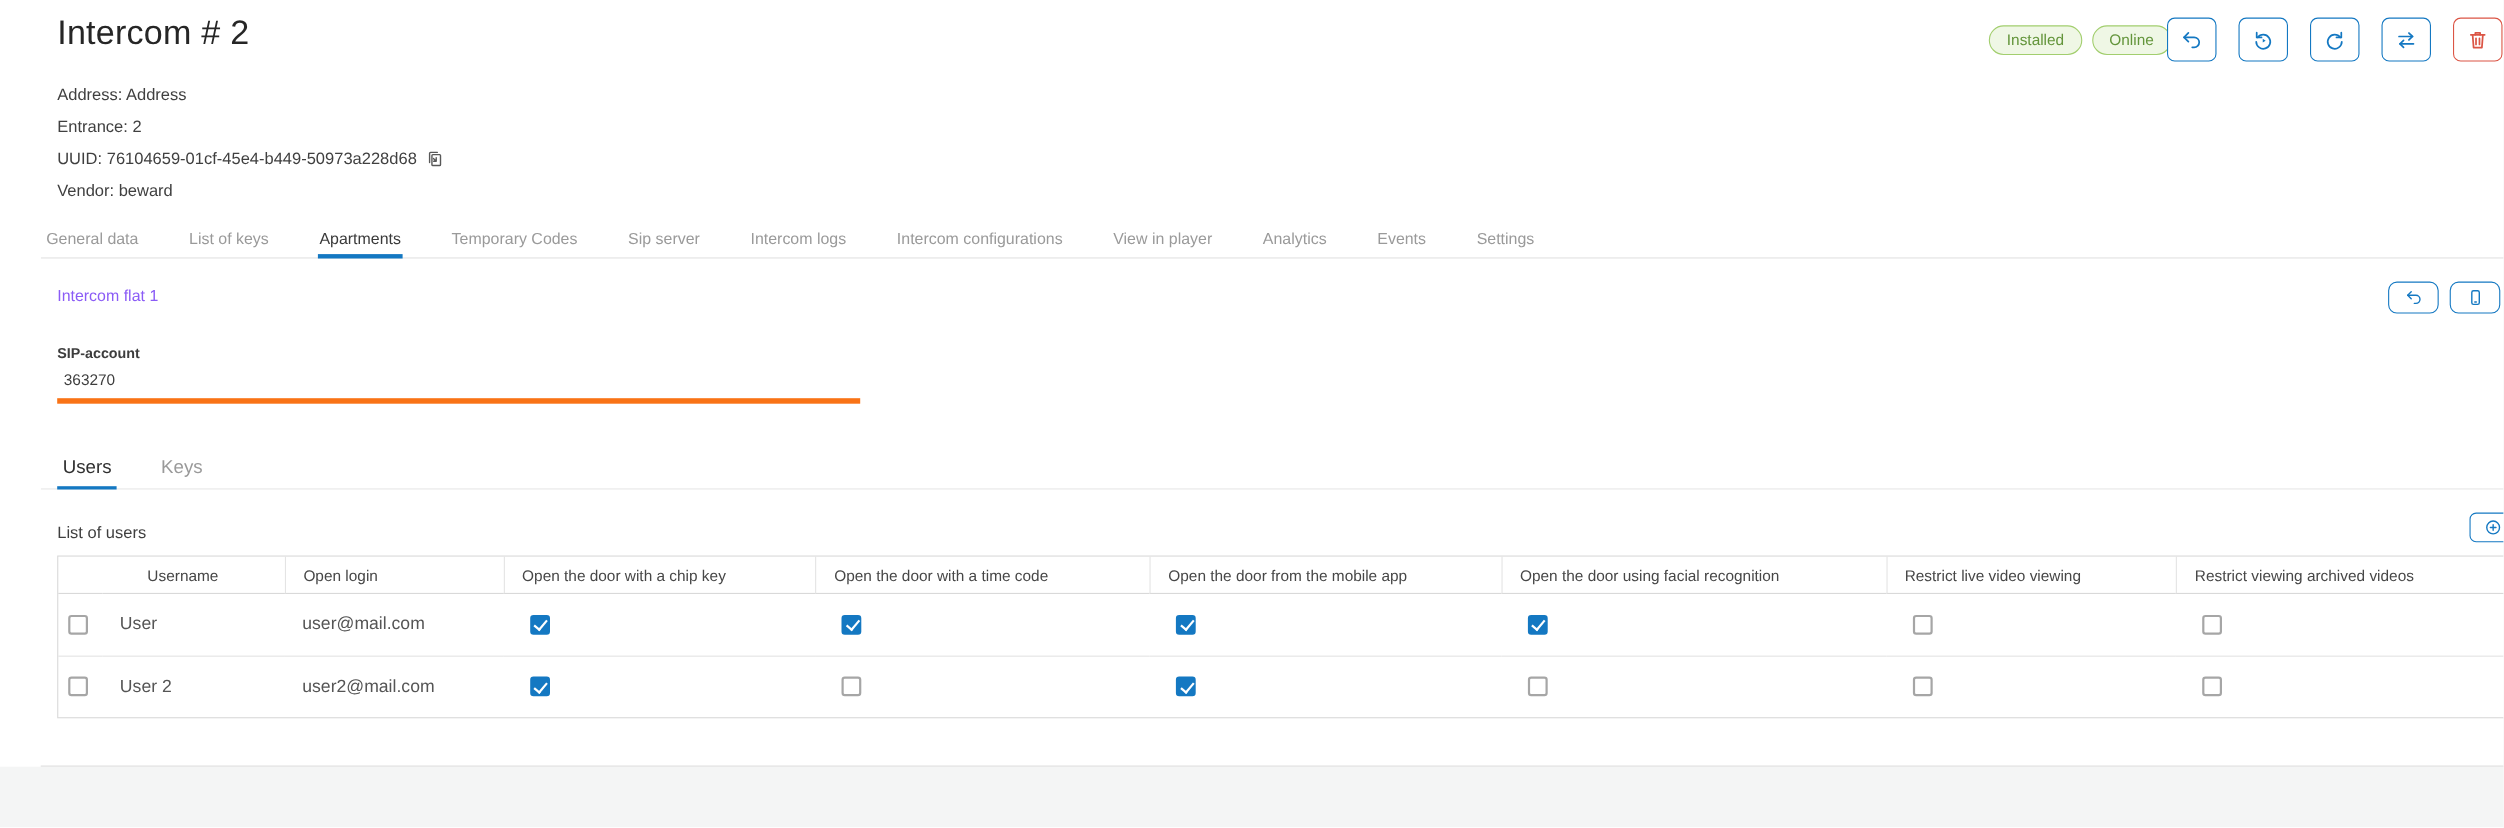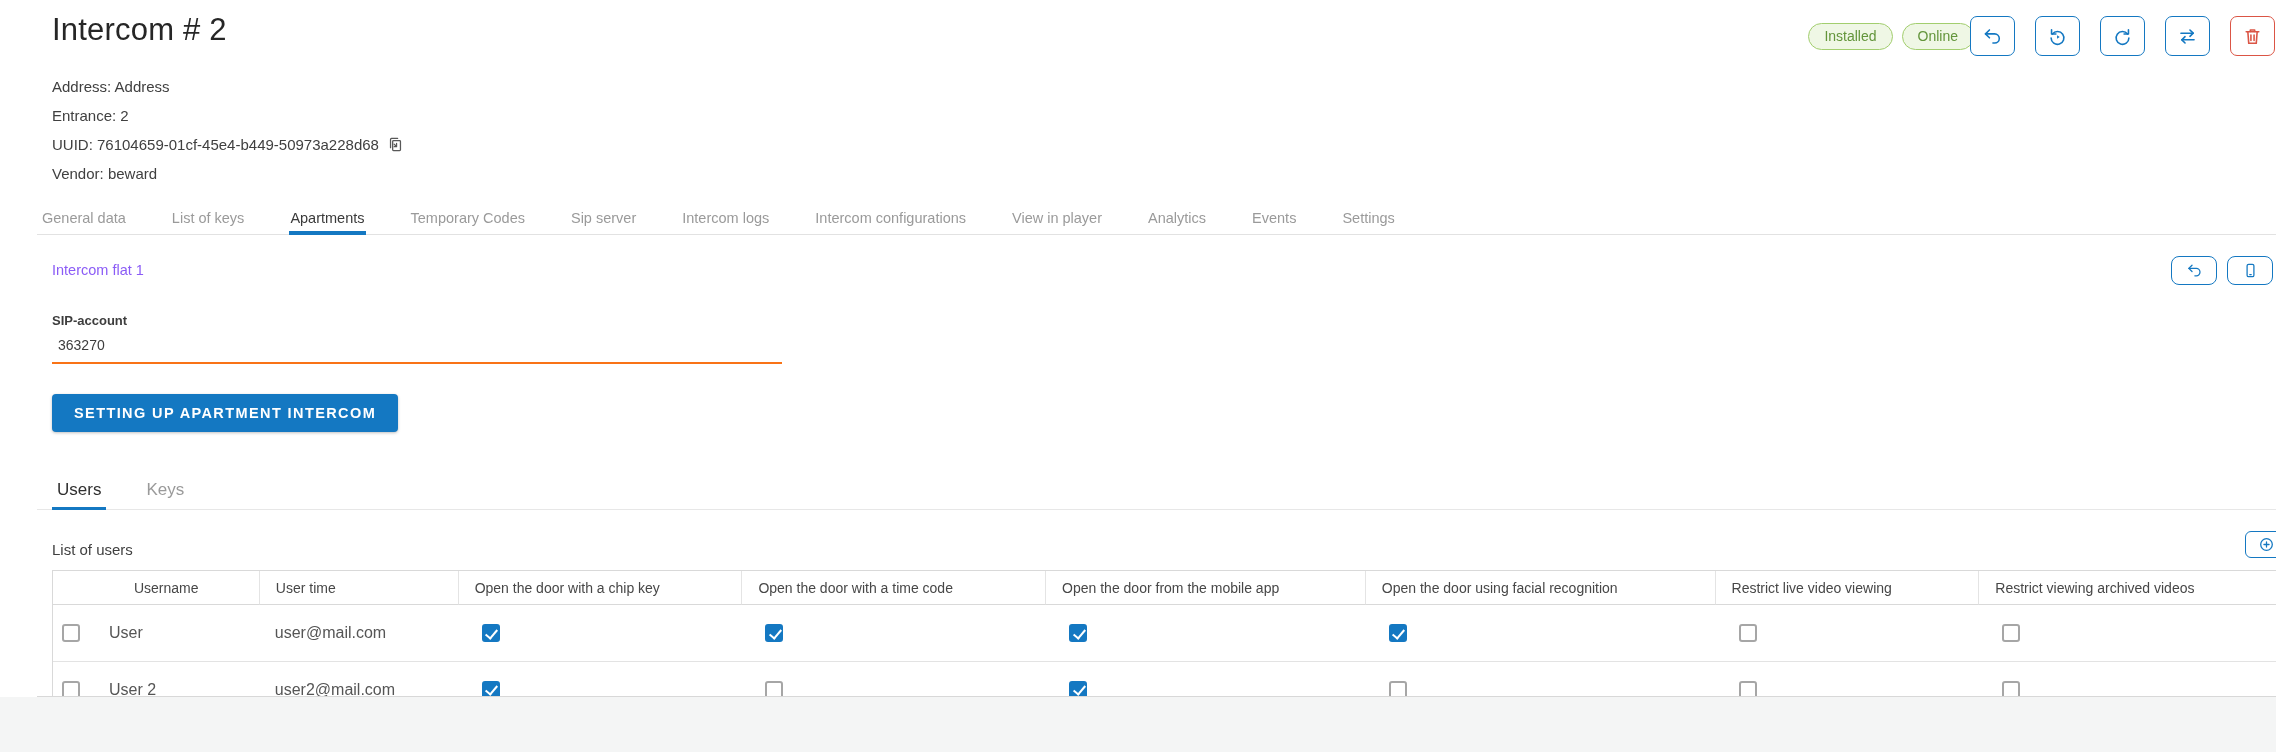--- a/index.html
+++ b/index.html
@@ -43,21 +43,21 @@
   .flat-row{display:flex;justify-content:space-between;align-items:center;padding:0 40px 0 15px;margin-top:20px;height:30px;}
   .flat-label{font-size:14.5px;color:#8b5cf6;}
   .flat-actions{display:flex;gap:10px;}
   .small-btn{width:46px;height:29px;border:1px solid var(--accent);color:var(--accent);background:#fff;border-radius:8px;
              display:inline-flex;align-items:center;justify-content:center;cursor:pointer;padding:0;}
   .small-btn svg{width:17px;height:17px;}
 
   
   .sip-field{padding:0 15px;margin-top:28px;width:760px;}
   .sip-label{font-size:13px;font-weight:bold;color:#3d3d3d;display:block;}
-  .sip-input{display:block;width:730px;border:none;border-bottom:2px solid #f97316;font-size:14px;color:#3d3d3d;
+  .sip-input{display:block;width:730px;border:none;border-bottom:5px solid #f97316;font-size:14px;color:#3d3d3d;
              padding:7px 0 9px 6px;margin-top:2px;background:transparent;outline:none;font-family:inherit;}
 
   .primary-btn{margin:30px 0 0 15px;height:38px;padding:0 22px;background:var(--accent);color:#fff;border:none;border-radius:4px;
                font-size:14.5px;font-weight:bold;letter-spacing:1.4px;cursor:pointer;font-family:inherit;box-shadow:0 1px 3px rgba(0,0,0,.25);}
 
   
   .sub-tabs{display:flex;gap:35px;padding:0 15px;margin-top:44px;border-bottom:1px solid #e7e7e7;}
   .sub-tab{font-size:17px;color:#9a9a9a;padding:4px 5px 9px;position:relative;cursor:pointer;}
   .sub-tab.active{color:#2f2f2f;}
   .sub-tab.active::after{content:"";position:absolute;left:0;right:0;bottom:-1px;height:3px;background:var(--accent);}
@@ -207,21 +207,20 @@
             </span>
           </button>
         </div>
     </div>
 
     <div class="sip-field">
       <label class="sip-label">SIP-account</label>
       <input class="sip-input" type="text" value="363270" style="">
     </div>
 
-    <button class="primary-btn">SETTING UP APARTMENT INTERCOM</button>
 
     <div class="sub-tabs" id="sub-tabs">
         <div class="sub-tab active">Users</div>
         <div class="sub-tab">Keys</div>
       </div>
 
     <div class="list-header">
       <span class="list-title">List of users</span>
       <button class="add-btn" id="add-user-btn">
           <span style="display:inline-flex">
@@ -242,21 +241,21 @@
         <col style="width:304px">
           <col style="width:320px">
           <col style="width:350px">
           <col style="width:264px">
           <col style="width:318px">
       </colgroup>
       <thead>
           <tr id="table-head-row">
             <th></th>
             <th class="th-username">Username</th>
-            <th class="sep">User time</th>
+            <th class="sep">Open login</th>
             <th class="sep">Open the door with a chip key</th>
             <th class="sep">Open the door with a time code</th>
             <th class="sep">Open the door from the mobile app</th>
             <th class="sep">Open the door using facial recognition</th>
             <th class="sep">Restrict live video viewing</th>
             <th class="sep">Restrict viewing archived videos</th>
           </tr>
         </thead>
       <tbody id="table-body">
           <tr>

